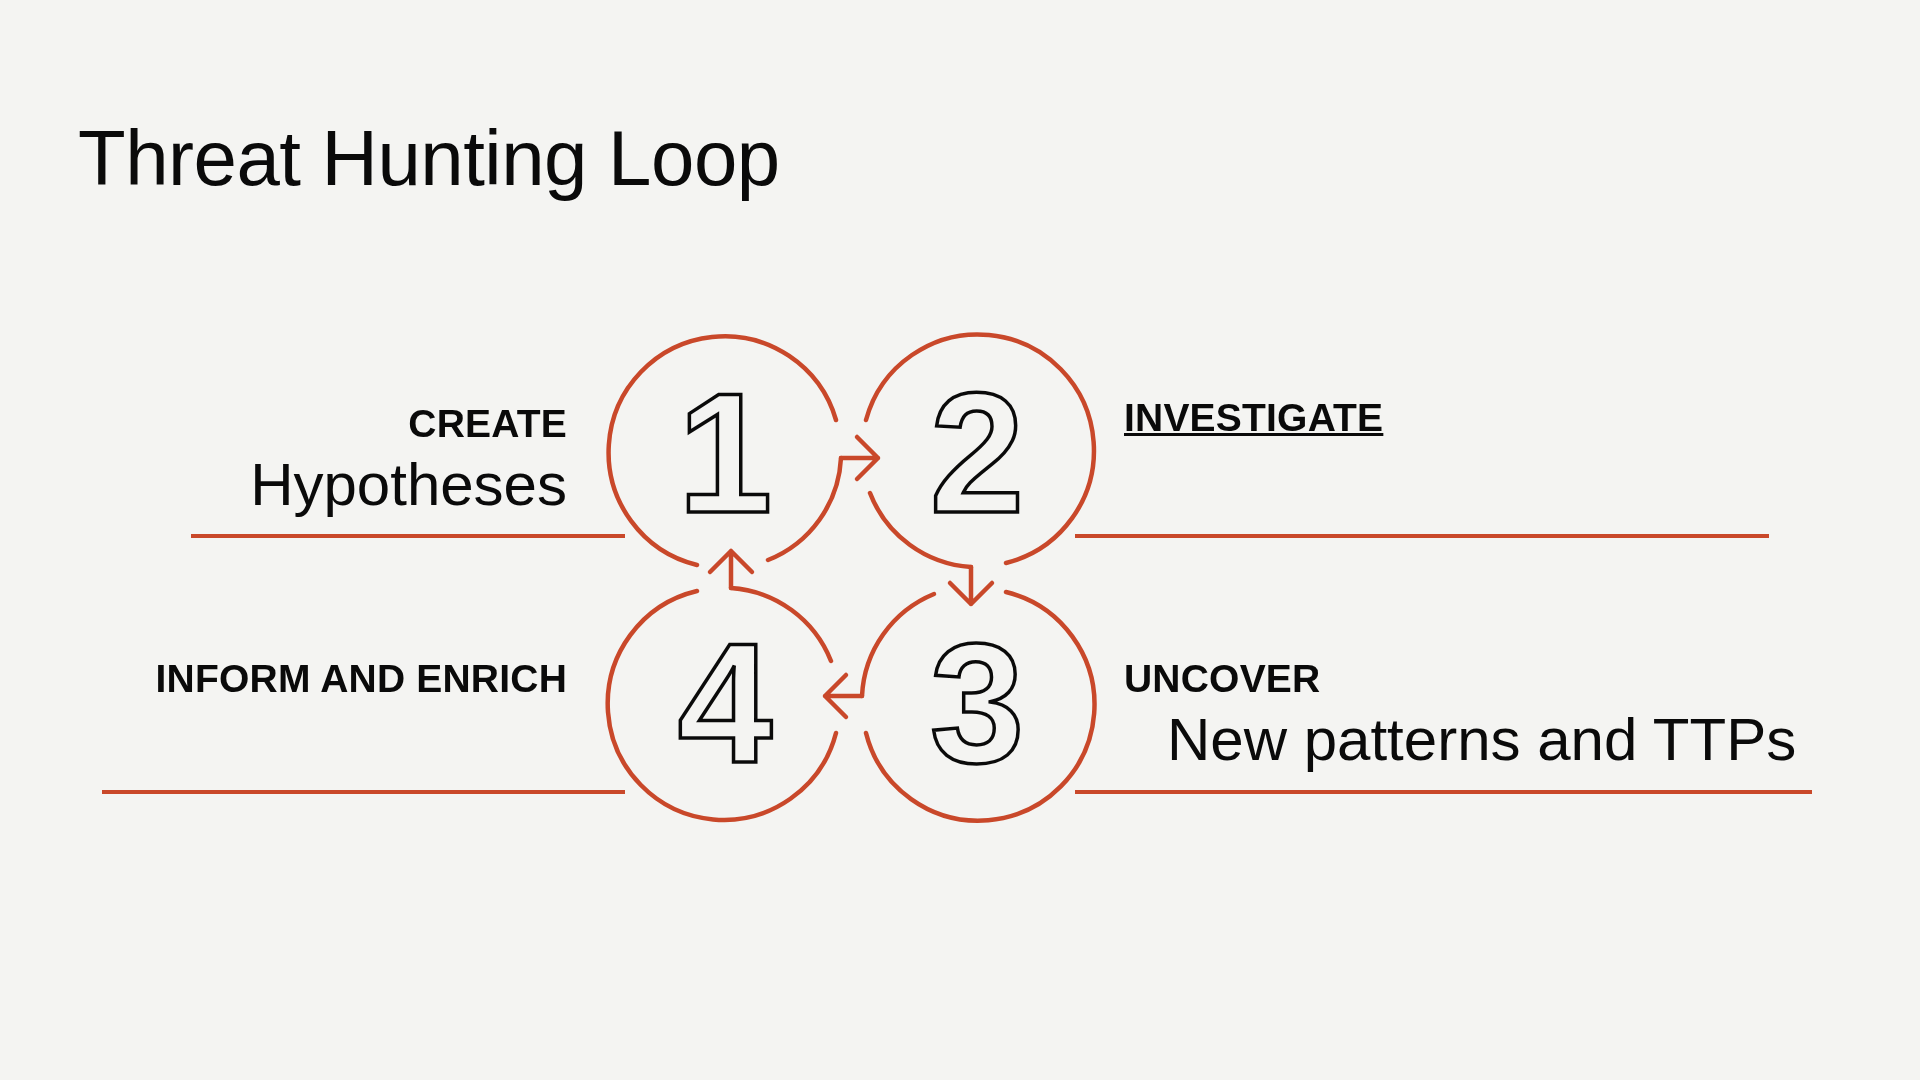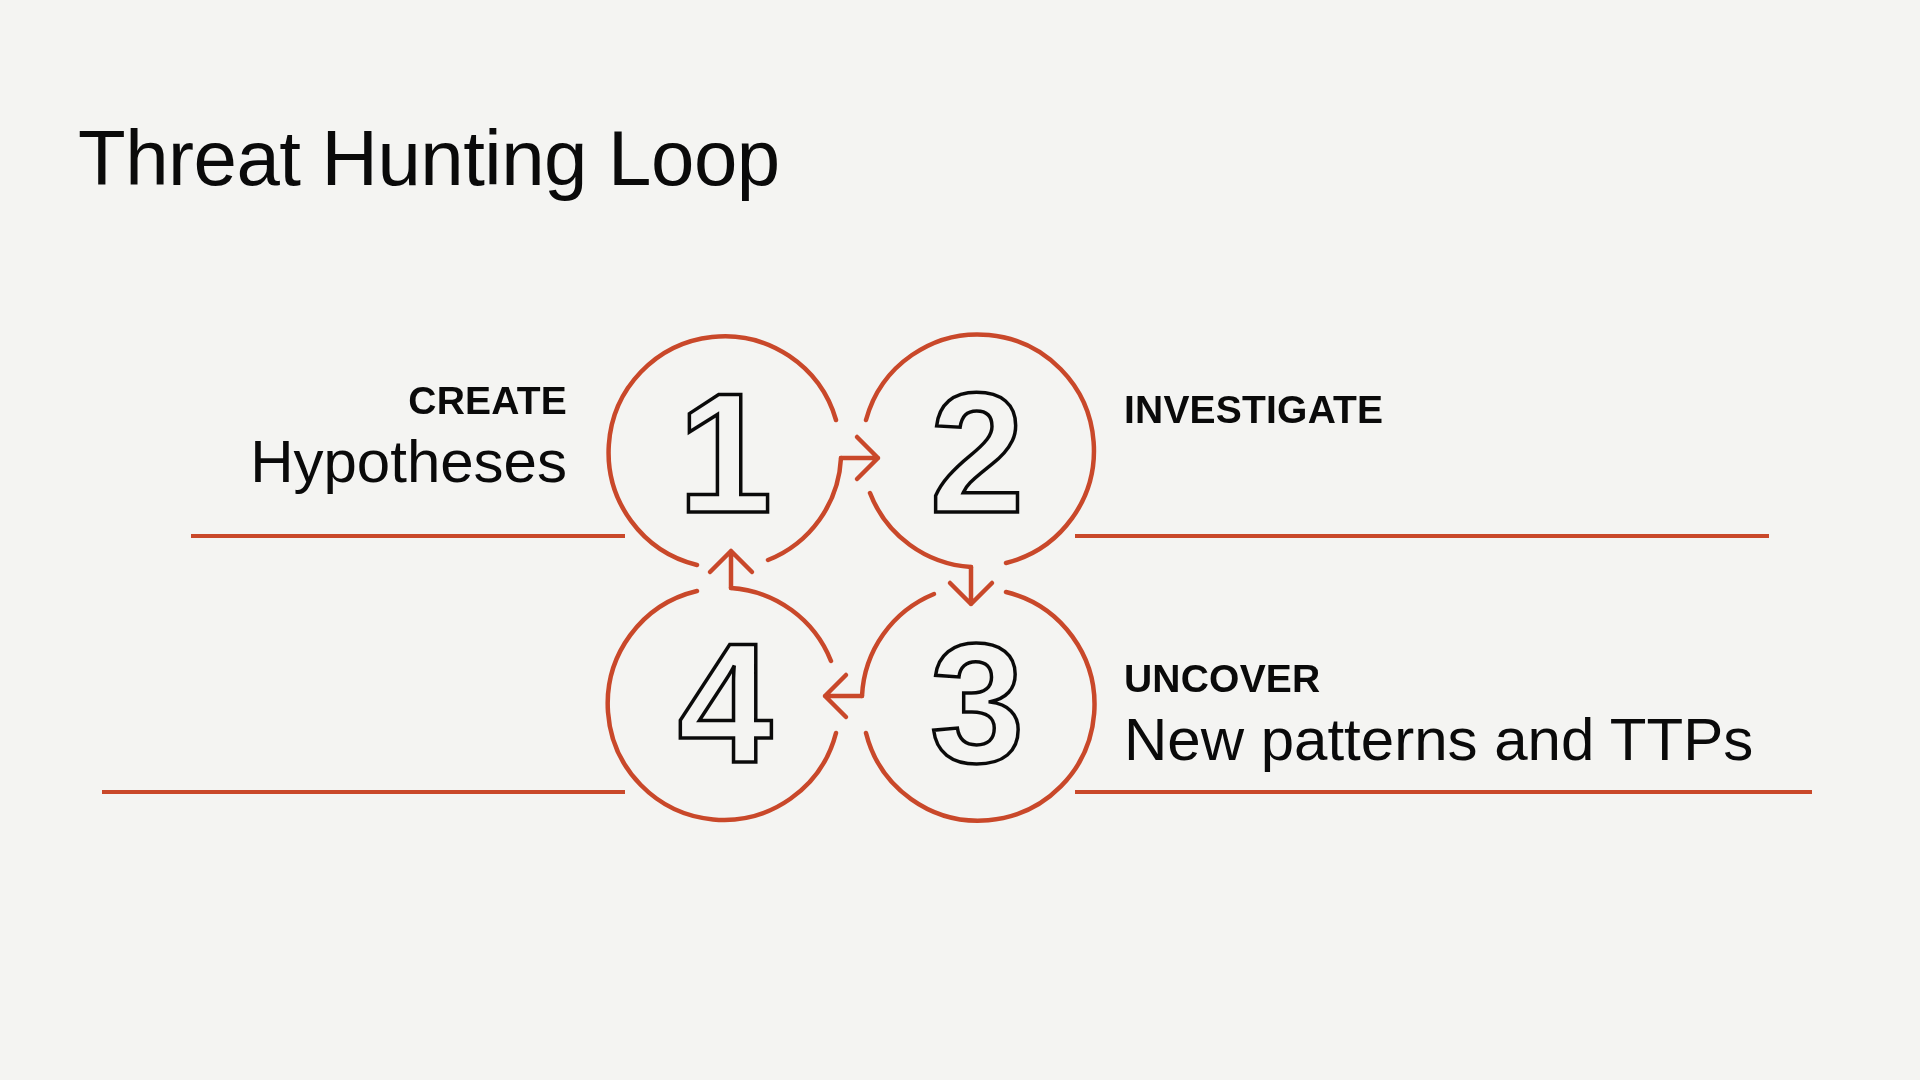--- a/index.html
+++ b/index.html
@@ -2,42 +2,43 @@
 <html><head>
 <meta charset="utf-8">
 <style>
   html, body { margin:0; padding:0; }
   body { width:1920px; height:1080px; background:#F4F4F2; position:relative; overflow:hidden; font-family:"Liberation Sans", sans-serif; color:#0a0a0a; }
   .title { position:absolute; left:78px; top:72px; font-size:78px; font-weight:400; letter-spacing:-0.5px; line-height:1;margin-top:47px; }
   .lbl { position:absolute; line-height:1; white-space:nowrap; }
   .lbl.left { right:1353px; text-align:right; }
   .lbl.right { left:1124px; text-align:left; }
   .kicker { font-size:39px; font-weight:700; letter-spacing:0.2px; }
-  .big { font-size:60px; font-weight:400; }
+  .big { font-size:60px; font-weight:400;margin-left:43px; }
   .rule { position:absolute; height:4px; background:#C9482A; }
   svg.diagram { position:absolute; left:0; top:0; }
   .digit { font-family:"Liberation Sans", sans-serif; font-weight:700; font-size:170px; fill:none; stroke:#0a0a0a; stroke-width:3.5; }
 </style>
 </head>
 <body>
 
 <div class="title">Threat Hunting Loop</div>
 
-<div class="lbl left" style="top:381px;">
+<div class="lbl left" style="top:404px;">
   <div class="kicker">CREATE</div>
   <div class="big" style="margin-top:12px;">Hypotheses</div>
 </div>
 <div class="rule" style="left:191px; width:434px; top:534px;"></div>
 
-<div class="lbl right" style="top:390px;">
+<div class="lbl right" style="top:398px;text-decoration:underline;">
   <div class="kicker">INVESTIGATE</div>
 </div>
 <div class="rule" style="left:1075px; width:694px; top:534px;"></div>
 
 <div class="lbl left" style="top:659px;">
+  <div class="kicker">INFORM AND ENRICH</div>
 </div>
 <div class="rule" style="left:102px; width:523px; top:790px;"></div>
 
 <div class="lbl right" style="top:659px;">
   <div class="kicker">UNCOVER</div>
   <div class="big" style="margin-top:12px;">New patterns and TTPs</div>
 </div>
 <div class="rule" style="left:1075px; width:737px; top:790px;"></div>
 
 <svg class="diagram" width="1920" height="1080" viewBox="0 0 1920 1080">

